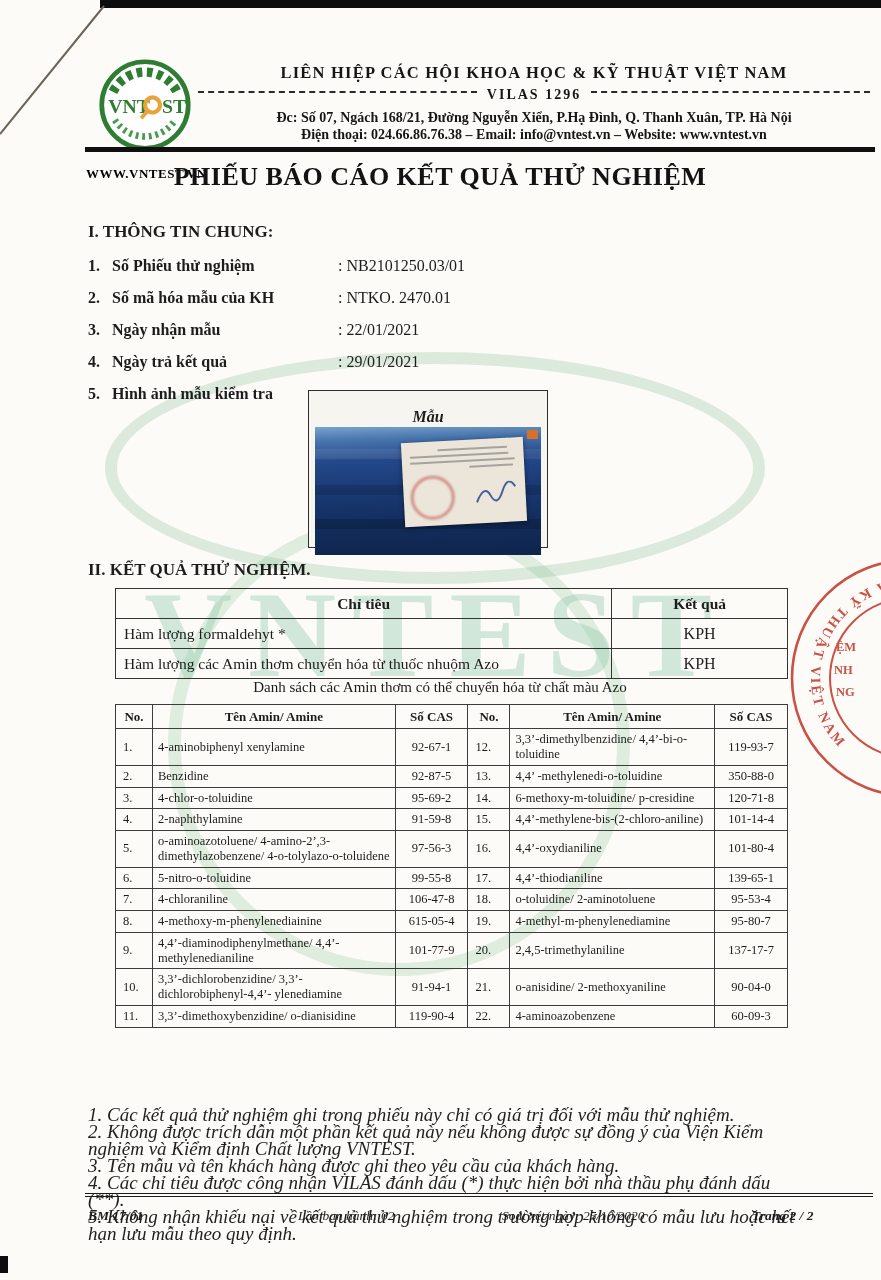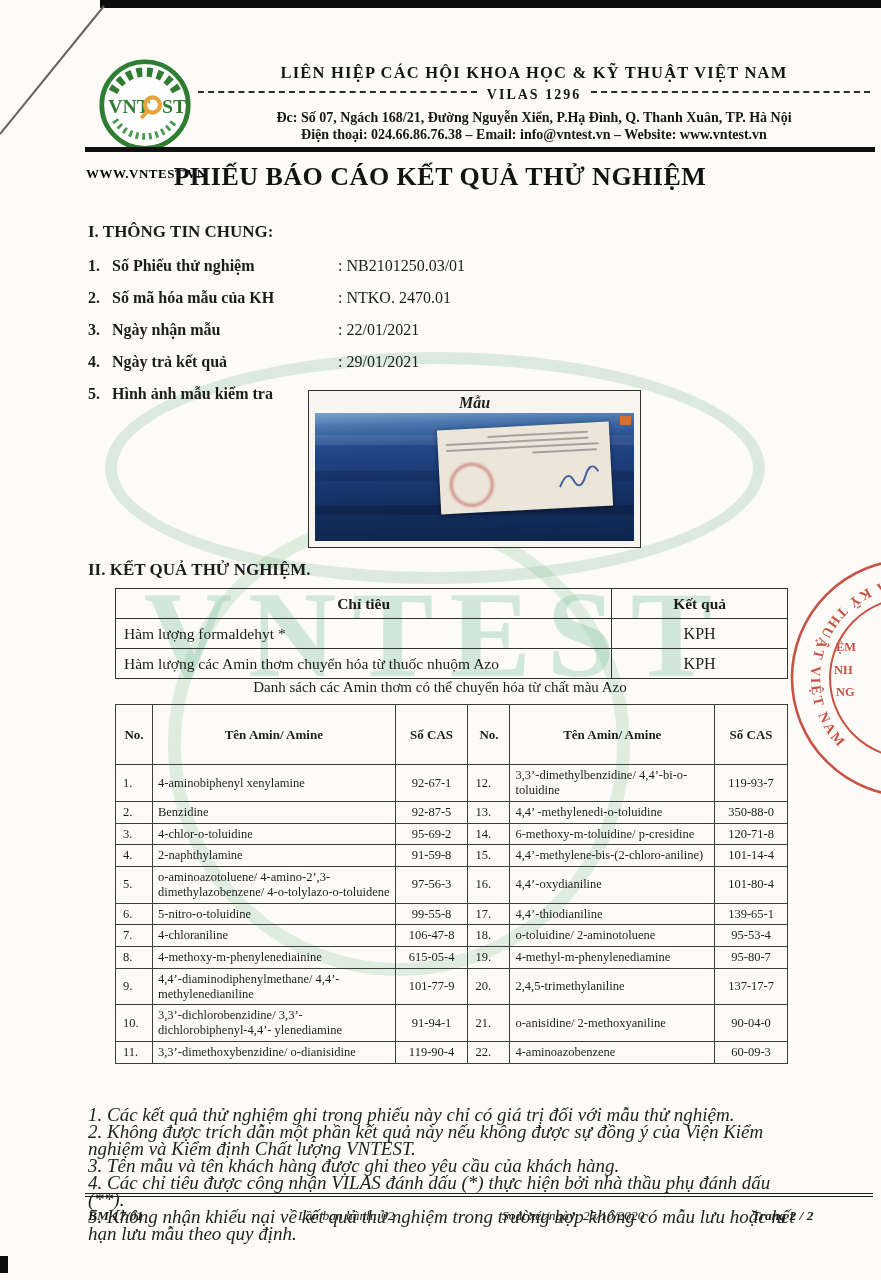--- a/index.html
+++ b/index.html
@@ -37,22 +37,22 @@
   .doc-title { position:absolute; left:85px; top:162px; width:710px; text-align:center;
     font-size:26px; font-weight:bold; letter-spacing:0.5px; z-index:2; color:#131313; }
   
   .s1-heading { position:absolute; left:88px; top:222px; font-size:17px; font-weight:bold; z-index:2; }
   .s1-items { position:absolute; left:88px; top:250px; width:600px; z-index:2; }
   .s1-item { display:flex; height:32px; align-items:center; font-size:16px; }
   .s1-no { width:24px; font-weight:bold; }
   .s1-label { width:226px; font-weight:bold; }
   .s1-value { flex:1; }
   
-  .photo-frame { position:absolute; left:308px; top:390px; width:333px; height:158px;
-    background:#f7f5f0; border:1.5px solid #2f2f2f; padding:2px 6px; z-index:2; }
+  .photo-frame { position:absolute; left:308px; top:390px; width:240px; height:158px;
+    background:#f7f5f0; border:1.5px solid #2f2f2f; padding:16px 6px; z-index:2; }
   .photo-caption { text-align:center; font-size:16px; font-weight:bold; font-style:italic; line-height:20px; }
   .photo-img { position:relative; width:100%; height:128px; overflow:hidden;
     background:linear-gradient(178deg,#7aa3cb 0%,#4a77ae 10%,#24488a 26%,#1a3a75 48%,#132e5e 72%,#0e254c 100%); }
   .photo-streak { position:absolute; left:0; right:0; height:10px; background:rgba(255,255,255,0.08); }
   .photo-label { position:absolute; left:39%; top:10%; width:54%; height:66%;
     background:#ebe6d9; transform:rotate(-3deg); box-shadow:0 1px 5px rgba(0,0,0,0.45); padding:4px 5px; }
   .lbl-line { height:2px; background:rgba(80,80,90,0.45); margin:4px 3px; border-radius:1px; }
   .lbl-stamp { position:absolute; left:6%; bottom:8%; width:44px; height:44px; border-radius:50%;
     border:3px solid rgba(186,70,70,0.55); filter:blur(0.8px); }
   .lbl-sign { position:absolute; right:6%; bottom:18%; }
@@ -62,21 +62,21 @@
   table { border-collapse:collapse; z-index:2; }
   .result-table { position:absolute; left:115px; top:588px; width:673px; z-index:2; }
   .result-table th, .result-table td { border:1.4px solid #333; font-size:15.5px; }
   .result-table th { height:30px; font-weight:bold; text-align:center; }
   .result-table td.c-name { padding:4px 8px; height:30px; text-align:left; }
   .result-table td.c-res { text-align:center; font-size:16px; }
   .amine-caption { position:absolute; left:85px; top:679px; width:710px; text-align:center; font-size:15px; z-index:2; }
   .amine-table { position:absolute; left:115px; top:704px; width:673px; z-index:2;
     font-size:12.5px; line-height:1.18; }
   .amine-table th, .amine-table td { border:1px solid #3d3d3d; }
-  .amine-table th { font-size:13px; font-weight:bold; text-align:center; padding:22px 2px; }
+  .amine-table th { font-size:13px; font-weight:bold; text-align:center; padding:4px 2px; }
   .amine-table td { padding:3px 5px; vertical-align:middle; }
   .amine-table td.c-no { text-align:left; padding-left:7px; }
   .amine-table td.c-cas { text-align:center; }
   
   .stamp { position:absolute; left:770px; top:548px; z-index:5; opacity:0.88; }
   
   .notes { position:absolute; left:88px; top:1106px; width:720px; z-index:2;
     font-size:19px; font-style:italic; color:#1f1f1f; }
   .note-line { line-height:17px; }
   

